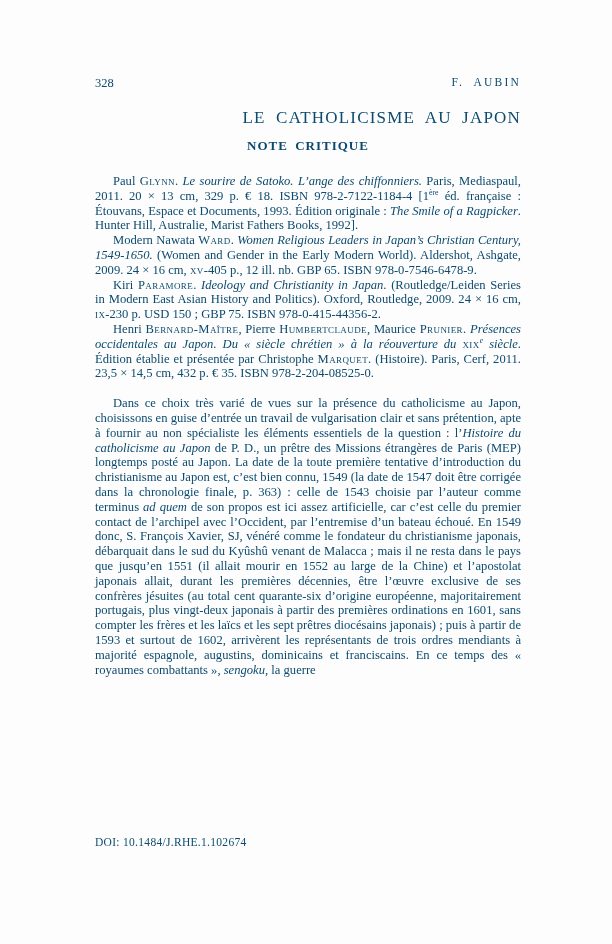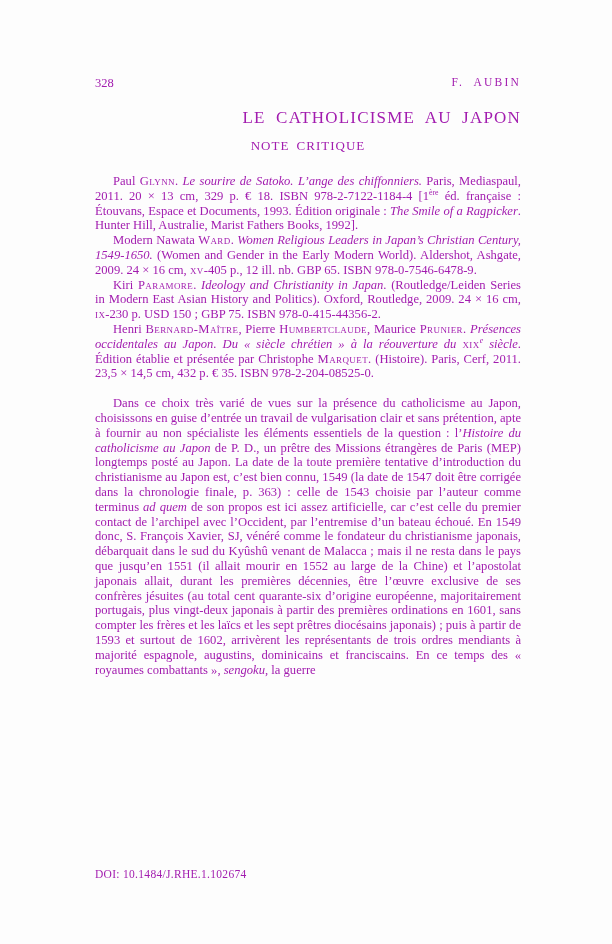--- a/index.html
+++ b/index.html
@@ -2,21 +2,21 @@
 <html lang="fr"><head>
 <meta charset="utf-8">
 <style>
   html, body { margin: 0; padding: 0; }
   body { background: #ffffff; }
   .page {
     position: relative;
     width: 612px;
     height: 944px;
     background: #fdfdfd;
-    color: #a21caf;
+    color: #0c4a6e;
     font-family: "Liberation Serif", "DejaVu Serif", serif;
     overflow: hidden;
     box-sizing: border-box;
   }
   .content {
     position: absolute;
     left: 95px;
     top: 76px;
     width: 426px;
   }
@@ -42,42 +42,42 @@
     text-align: right;
     font-size: 17px;
     font-weight: normal;
     letter-spacing: 1.2px;
     word-spacing: 5px;
   }
   .subtitle {
     margin: 10px 0 0 0;
     text-align: center;
     font-size: 13px;
-    font-weight: normal;
+    font-weight: bold;
     letter-spacing: 1px;
     word-spacing: 3px;
   }
   .bibliography { margin-top: 20px; }
   .body-text { margin-top: 15px; }
   p.doc-par {
     margin: 0;
     font-size: 12.6px;
     line-height: 14.8px;
     text-align: justify;
     text-indent: 18px;
     hyphens: auto;
     -webkit-hyphens: auto;
   }
   .seg-i { font-style: italic; }
   .seg-sc { font-variant: small-caps; letter-spacing: 0.4px; }
   .seg-sup { vertical-align: super; font-size: 0.62em; line-height: 0; margin-top: 28px; }
   .doi {
     position: absolute;
     left: 95px;
-    top: 868px;
+    top: 836px;
     font-size: 11.5px;
     letter-spacing: 0.3px;
   }
 </style>
 </head>
 <body>
 
 <div class="page">
   <div class="content">
 

